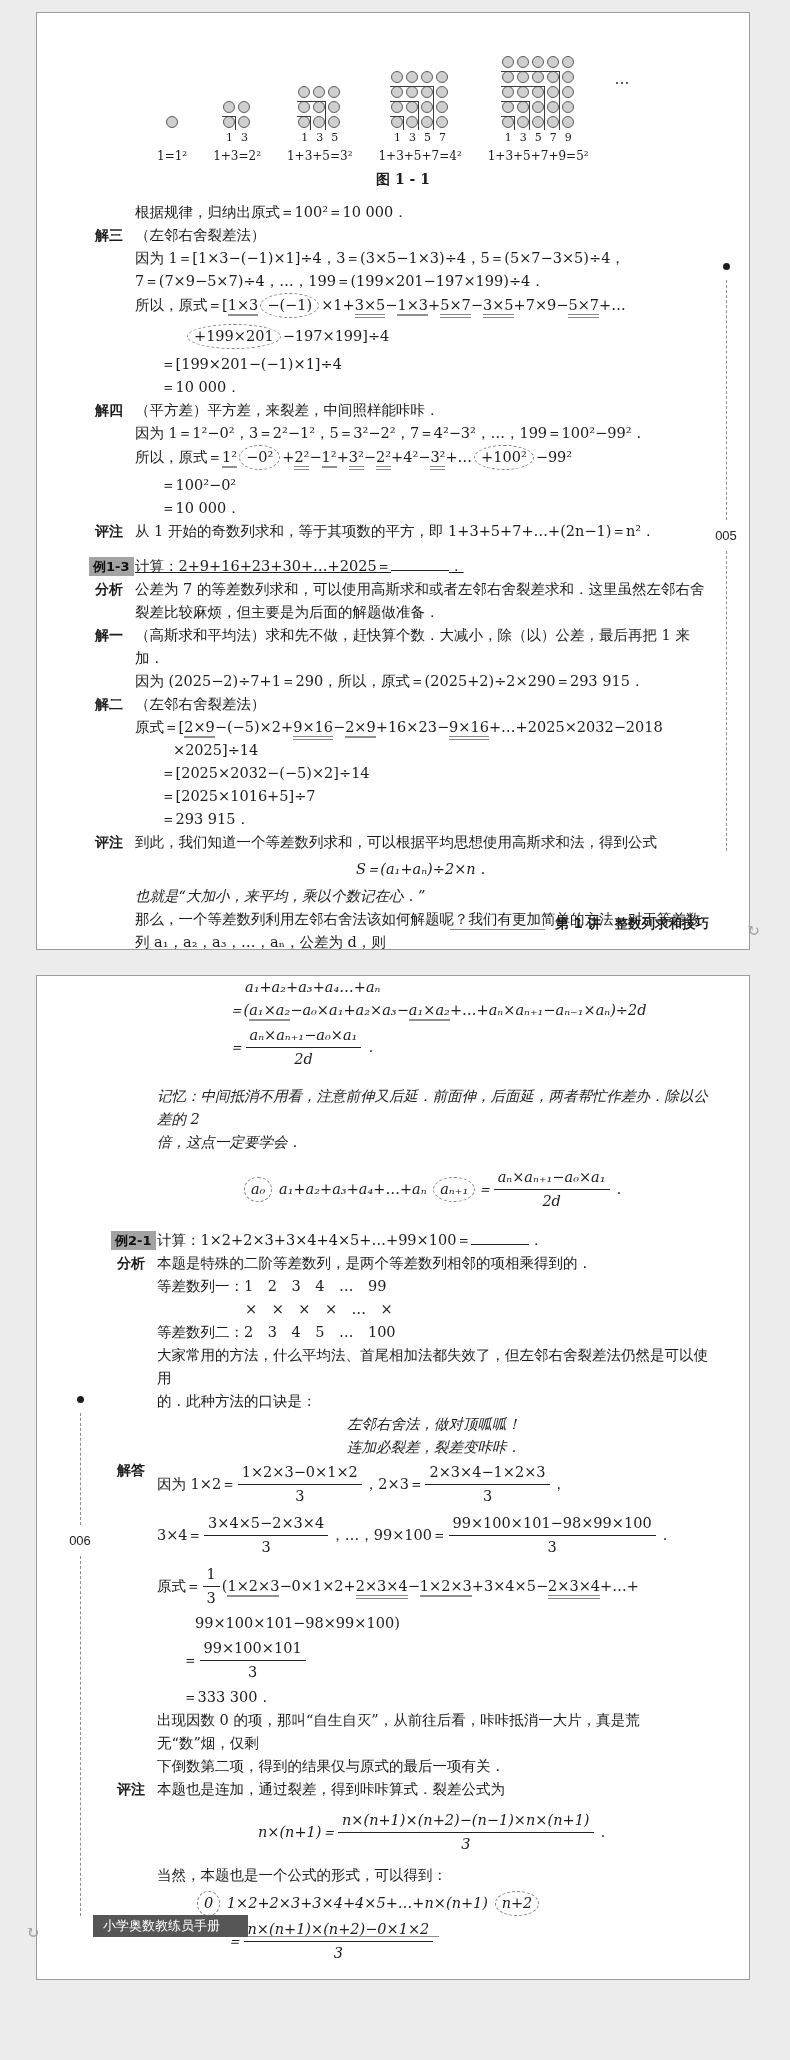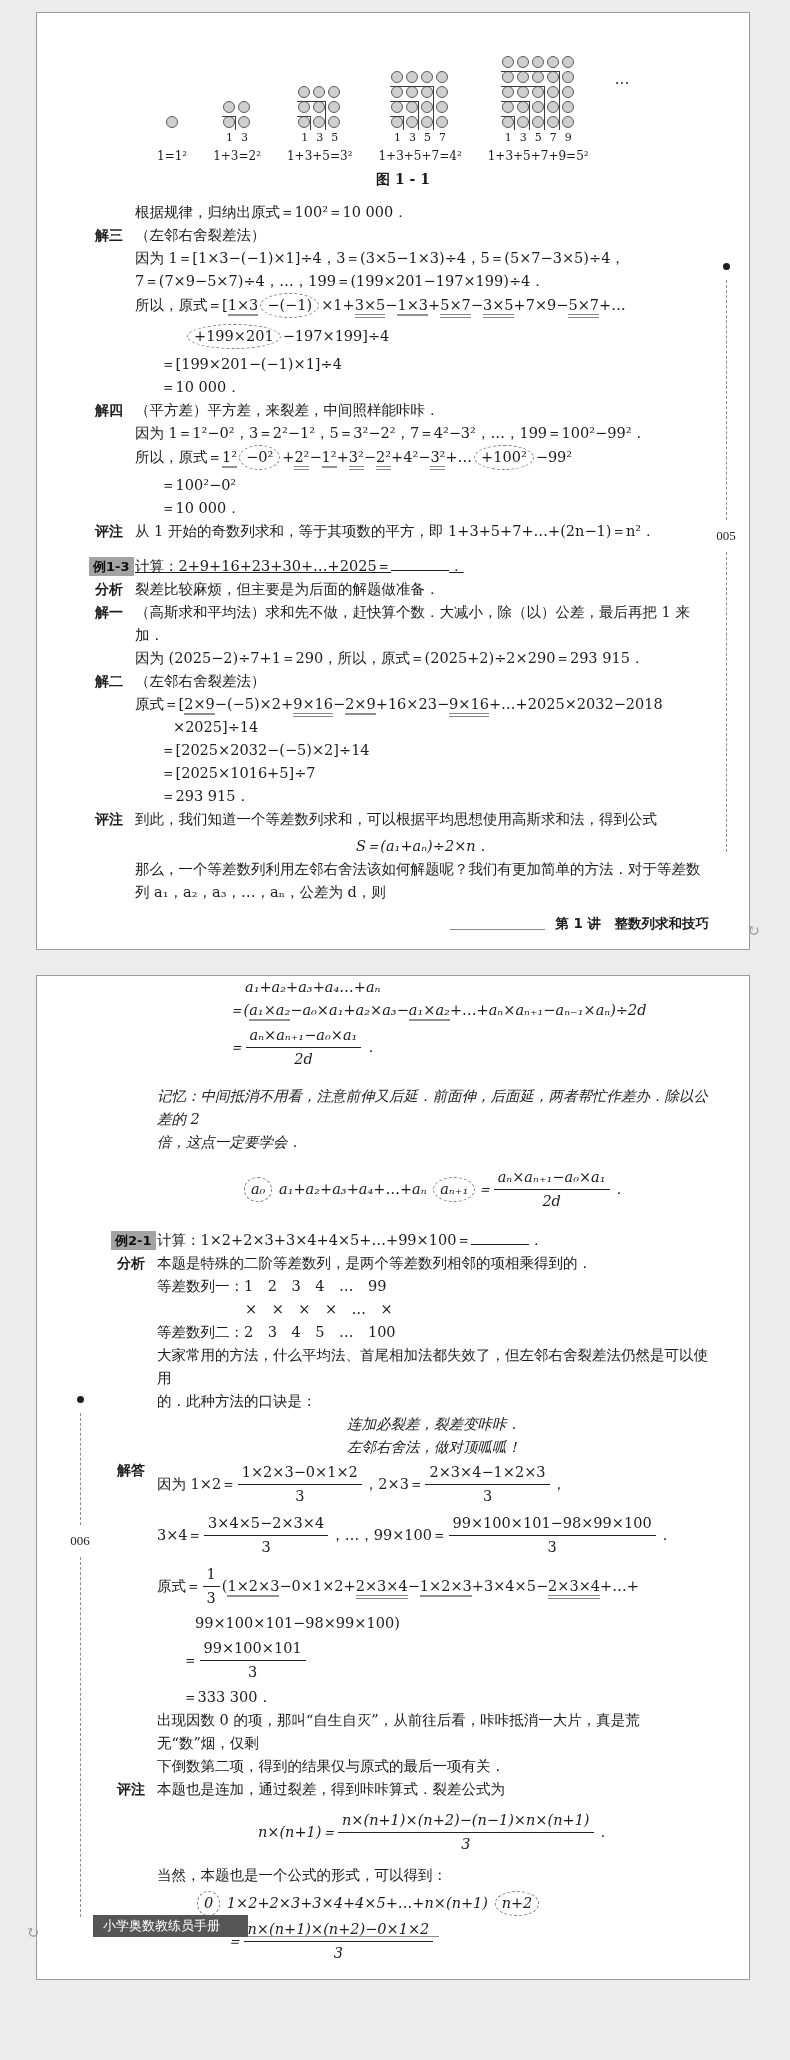--- a/index.html
+++ b/index.html
@@ -39,21 +39,21 @@
   .ticks span{width:15px;text-align:center;font-size:11px;}
   .flabel{font-size:12px;margin-top:2px;white-space:nowrap;}
   .fell{align-self:center;margin-bottom:60px;font-size:15px;color:#333;}
   .caption{text-align:center;font-weight:bold;font-size:14px;margin-top:8px;}
   
   .guide{position:absolute;display:flex;flex-direction:column;align-items:center;width:30px;}
   .g1{right:8px;top:250px;}
   .g2{left:28px;top:420px;}
   .gdot{width:7px;height:7px;border-radius:50%;background:#1e1e1e;margin-bottom:10px;}
   .gdash{width:0;border-left:1px dashed #8d8d8d;}
-  .glabel{font-size:13px;color:#222;margin:8px 0;font-family:Liberation Serif, serif;}
+  .glabel{font-size:13px;color:#222;margin:8px 0;font-family:Liberation Sans, sans-serif;}
   
   .f1{position:absolute;right:40px;bottom:16px;display:flex;align-items:flex-end;gap:10px;
       font-size:13.5px;font-weight:bold;font-family:"DejaVu Sans",sans-serif;}
   .f1 .rule{width:95px;border-top:1.5px solid #888;margin-bottom:3px;}
   .f2{position:absolute;left:56px;bottom:42px;}
   .f2 .fbadge{display:inline-block;background:#565656;color:#fff;font-size:13px;
       padding:2px 28px 2px 10px;font-family:"DejaVu Sans",sans-serif;}
   .f2 .frule{border-top:1.5px solid #8a8a8a;width:330px;margin-left:16px;margin-top:-1px;}
   .curl{position:absolute;color:#9a9a9a;font-size:16px;line-height:16px;}
   .c1{right:-11px;bottom:10px;}
@@ -190,32 +190,33 @@
         <div class="ln" style="padding-left: 90px; margin-top: 6px;"><span class="ov">+199×201</span><span>−197×199]÷4</span></div>
         <div class="ln" style="padding-left: 66px; margin-top: 4px;"><span>＝[199×201−(−1)×1]÷4</span></div>
         <div class="ln" style="padding-left: 66px;"><span>＝10 000．</span></div>
         <div class="ln"><span class="lab">解四</span><span>（平方差）平方差，来裂差，中间照样能咔咔．</span></div>
         <div class="ln"><span>因为 1＝1²−0²，3＝2²−1²，5＝3²−2²，7＝4²−3²，…，199＝100²−99²．</span></div>
         <div class="ln"><span>所以，原式＝</span><span class="u">1²</span><span class="ov">−0²</span><span>+</span><span class="uu">2²</span><span>−</span><span class="u">1²</span><span>+</span><span class="uu">3²</span><span>−</span><span class="uu">2²</span><span>+4²−</span><span class="uu">3²</span><span>+…</span><span class="ov">+100²</span><span>−99²</span></div>
         <div class="ln" style="padding-left: 66px; margin-top: 4px;"><span>＝100²−0²</span></div>
         <div class="ln" style="padding-left: 66px;"><span>＝10 000．</span></div>
         <div class="ln"><span class="lab">评注</span><span>从 1 开始的奇数列求和，等于其项数的平方，即 1+3+5+7+…+(2n−1)＝n²．</span></div>
         <div class="ln" style="margin-top: 12px; text-decoration: underline;"><span class="badge">例1-3</span><span>计算：2+9+16+23+30+…+2025＝</span><span class="blank"></span><span>．</span></div>
-        <div class="ln"><span class="lab">分析</span></div>
+        <div class="ln"><span class="lab">分析</span><span>公差为 7 的等差数列求和，可以使用高斯求和或者左邻右舍裂差求和．这里虽然左邻右舍</span></div>
         <div class="ln"><span>裂差比较麻烦，但主要是为后面的解题做准备．</span></div>
         <div class="ln"><span class="lab">解一</span><span>（高斯求和平均法）求和先不做，赶快算个数．大减小，除（以）公差，最后再把 1 来加．</span></div>
         <div class="ln"><span>因为 (2025−2)÷7+1＝290，所以，原式＝(2025+2)÷2×290＝293 915．</span></div>
         <div class="ln"><span class="lab">解二</span><span>（左邻右舍裂差法）</span></div>
         <div class="ln"><span>原式＝[</span><span class="u">2×9</span><span>−(−5)×2+</span><span class="uu">9×16</span><span>−</span><span class="u">2×9</span><span>+16×23−</span><span class="uu">9×16</span><span>+…+2025×2032−2018</span></div>
         <div class="ln" style="padding-left: 78px;"><span>×2025]÷14</span></div>
         <div class="ln" style="padding-left: 66px;"><span>＝[2025×2032−(−5)×2]÷14</span></div>
         <div class="ln" style="padding-left: 66px;"><span>＝[2025×1016+5]÷7</span></div>
         <div class="ln" style="padding-left: 66px;"><span>＝293 915．</span></div>
         <div class="ln"><span class="lab">评注</span><span>到此，我们知道一个等差数列求和，可以根据平均思想使用高斯求和法，得到公式</span></div>
         <div class="ln c it" style="margin-top: 4px;"><span>S＝(a₁+aₙ)÷2×n．</span></div>
+        <div class="ln it" style="margin-top: 4px;"><span>也就是“大加小，来平均，乘以个数记在心．”</span></div>
         <div class="ln"><span>那么，一个等差数列利用左邻右舍法该如何解题呢？我们有更加简单的方法．对于等差数</span></div>
         <div class="ln"><span>列 a₁，a₂，a₃，…，aₙ，公差为 d，则</span></div>
       </div>
   </div>
 
   <div class="guide g1">
     <div class="gdot"></div>
     <div class="gdash" style="height:240px"></div>
     <div class="glabel">005</div>
     <div class="gdash" style="height:300px"></div>
@@ -237,22 +238,22 @@
         <div class="ln it" style="margin-top: 12px;"><span>记忆：中间抵消不用看，注意前伸又后延．前面伸，后面延，两者帮忙作差办．除以公差的 2</span></div>
         <div class="ln it"><span>倍，这点一定要学会．</span></div>
         <div class="ln c it" style="margin-top: 10px;"><span class="ov">a₀</span><span> a₁+a₂+a₃+a₄+…+aₙ </span><span class="ov">aₙ₊₁</span><span>＝</span><span class="fr"><span class="fn">aₙ×aₙ₊₁−a₀×a₁</span><span class="fd">2d</span></span><span>．</span></div>
         <div class="ln" style="margin-top: 14px;"><span class="badge">例2-1</span><span>计算：1×2+2×3+3×4+4×5+…+99×100＝</span><span class="blank"></span><span>．</span></div>
         <div class="ln"><span class="lab">分析</span><span>本题是特殊的二阶等差数列，是两个等差数列相邻的项相乘得到的．</span></div>
         <div class="ln"><span>等差数列一：1　2　3　4　…　99</span></div>
         <div class="ln" style="padding-left: 128px;"><span>×　×　×　×　…　×</span></div>
         <div class="ln"><span>等差数列二：2　3　4　5　…　100</span></div>
         <div class="ln"><span>大家常用的方法，什么平均法、首尾相加法都失效了，但左邻右舍裂差法仍然是可以使用</span></div>
         <div class="ln"><span>的．此种方法的口诀是：</span></div>
+        <div class="ln c it"><span>左邻右舍法，做对顶呱呱！</span></div>
         <div class="ln c it"><span>连加必裂差，裂差变咔咔．</span></div>
-        <div class="ln c it"><span>左邻右舍法，做对顶呱呱！</span></div>
         <div class="ln"><span class="lab">解答</span><span>因为 1×2＝</span><span class="fr"><span class="fn">1×2×3−0×1×2</span><span class="fd">3</span></span><span>，2×3＝</span><span class="fr"><span class="fn">2×3×4−1×2×3</span><span class="fd">3</span></span><span>，</span></div>
         <div class="ln"><span>3×4＝</span><span class="fr"><span class="fn">3×4×5−2×3×4</span><span class="fd">3</span></span><span>，…，99×100＝</span><span class="fr"><span class="fn">99×100×101−98×99×100</span><span class="fd">3</span></span><span>．</span></div>
         <div class="ln"><span>原式＝</span><span class="fr"><span class="fn">1</span><span class="fd">3</span></span><span>(</span><span class="u">1×2×3</span><span>−0×1×2+</span><span class="uu">2×3×4</span><span>−</span><span class="u">1×2×3</span><span>+3×4×5−</span><span class="uu">2×3×4</span><span>+…+</span></div>
         <div class="ln" style="padding-left: 78px;"><span>99×100×101−98×99×100)</span></div>
         <div class="ln" style="padding-left: 66px;"><span>＝</span><span class="fr"><span class="fn">99×100×101</span><span class="fd">3</span></span></div>
         <div class="ln" style="padding-left: 66px;"><span>＝333 300．</span></div>
         <div class="ln"><span>出现因数 0 的项，那叫“自生自灭”，从前往后看，咔咔抵消一大片，真是荒无“数”烟，仅剩</span></div>
         <div class="ln"><span>下倒数第二项，得到的结果仅与原式的最后一项有关．</span></div>
         <div class="ln"><span class="lab">评注</span><span>本题也是连加，通过裂差，得到咔咔算式．裂差公式为</span></div>
         <div class="ln c it" style="margin-top: 6px;"><span>n×(n+1)＝</span><span class="fr"><span class="fn">n×(n+1)×(n+2)−(n−1)×n×(n+1)</span><span class="fd">3</span></span><span>．</span></div>

